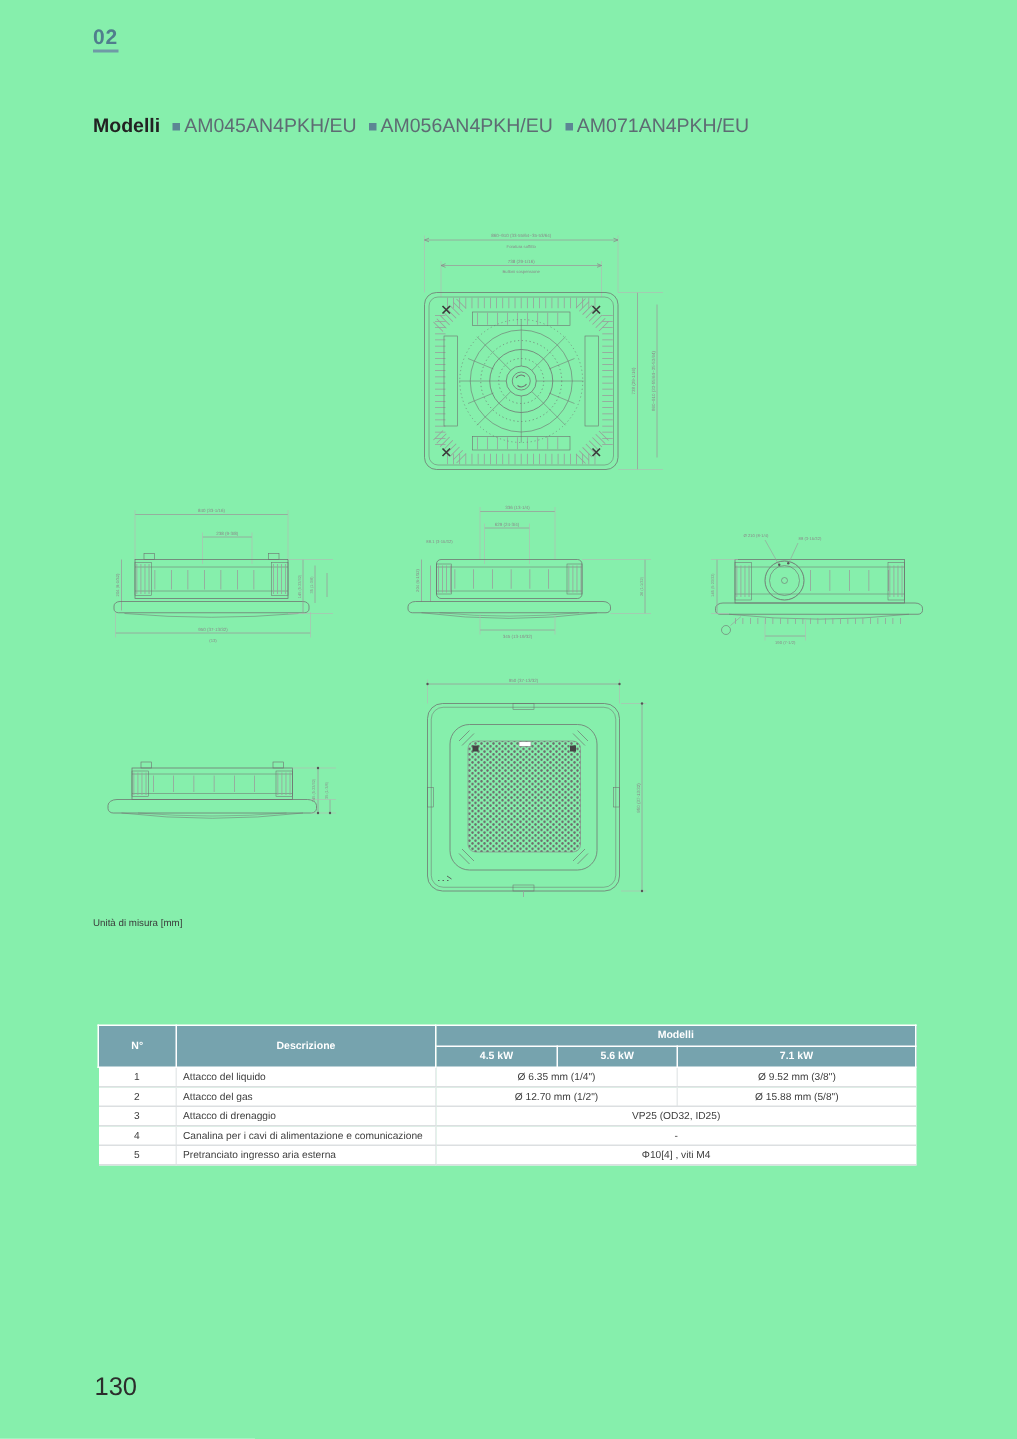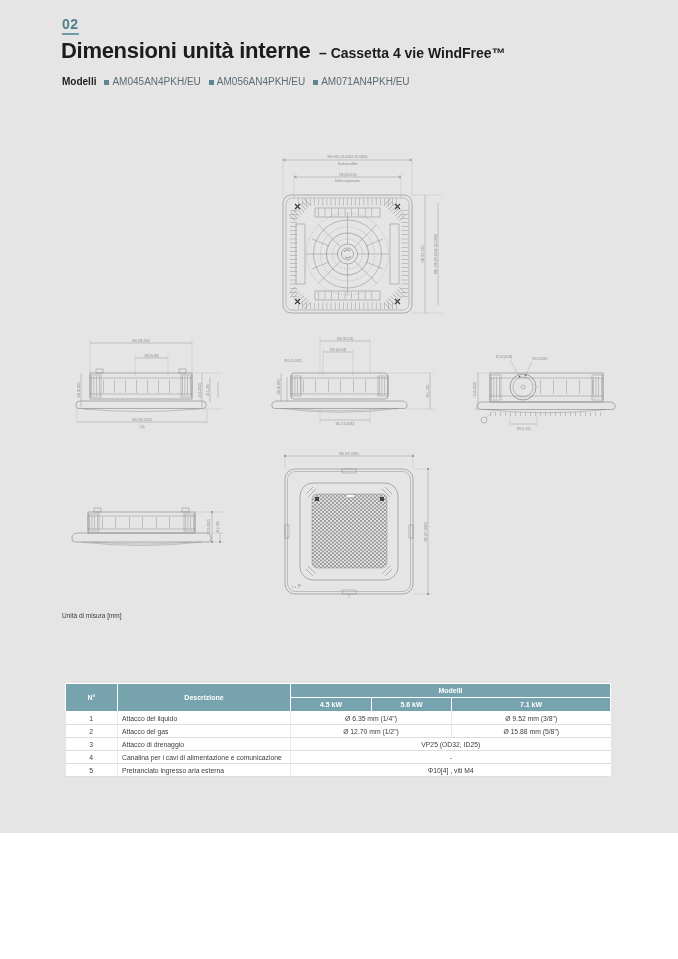--- a/index.html
+++ b/index.html
@@ -1,24 +1,24 @@
 <!DOCTYPE html>
 <html><head>
 <meta charset="utf-8">
 <style>
   * { margin:0; padding:0; box-sizing:border-box; }
   body { background:#ffffff; font-family:"Liberation Sans", sans-serif; }
-  .page { position:relative; width:678px; height:833px; background:#e5e5e5; overflow:hidden; }
+  .page { position:relative; width:678px; height:959px; background:#86efac; overflow:hidden; }
 
   .chapter { position:absolute; left:62px; top:16px; font-size:14px; font-weight:bold;
              color:#507e8d; border-bottom:2px solid #6f9aa6; padding-bottom:1px; letter-spacing:.5px; }
   .title-row { position:absolute; left:61px; top:38px; white-space:nowrap; }
   .title-main { font-size:22px; font-weight:bold; color:#1c1c1e; letter-spacing:-0.3px; }
   .title-sub  { font-size:14px; font-weight:bold; color:#1c1c1e; margin-left:4px; }
-  .models-row { position:absolute; left:62px; top:76px; font-size:10px; color:#5e6b73; }
+  .models-row { position:absolute; left:62px; top:76px; font-size:13px; color:#5e6b73; }
   .models-label { font-weight:bold; color:#222; margin-right:2px; }
   .model-item { margin-right:2px; }
   .model-sq { display:inline-block; width:5px; height:5px; background:#5c8694; margin:0 3px 0 6px; vertical-align:middle; }
 
   .units-note { position:absolute; left:62px; top:612px; font-size:6.5px; color:#3a3a3a; }
   .page-number { position:absolute; left:63px; top:915px; font-size:17px; color:#2c2c2c; }
 
   svg.draw { position:absolute; overflow:visible; }
   svg.draw text { font-family:"Liberation Sans", sans-serif; fill:#8a8a8a; }
 
@@ -32,24 +32,20 @@
   table.spec tr td:last-child { border-right:none; }
   td.c { text-align:center; }
   td.l { text-align:left; padding-left:6px; }
 </style>
 </head>
 <body>
 
 <div class="page">
 
   <div class="chapter">02</div>
-  <div class="title-row">
-    <span class="title-main">Dimensioni unità interne</span>
-    <span class="title-sub">– Cassetta 4 vie WindFree™</span>
-  </div>
   <div class="models-row">
     <span class="models-label">Modelli</span><span class="model-item"><span class="model-sq"></span><span>AM045AN4PKH/EU</span></span><span class="model-item"><span class="model-sq"></span><span>AM056AN4PKH/EU</span></span><span class="model-item"><span class="model-sq"></span><span>AM071AN4PKH/EU</span></span>
   </div>
 
   <svg class="draw" style="left:270px; top:148px;" width="185" height="175" viewBox="0 0 185 175">
     <g stroke="#6f6f6f" stroke-width="0.5" fill="none">
 
       <line x1="13" y1="9" x2="13" y2="47" stroke="#b5b5b5" stroke-width="0.4"></line>
       <line x1="142" y1="9" x2="142" y2="47" stroke="#b5b5b5" stroke-width="0.4"></line>
       <line x1="13" y1="12" x2="142" y2="12" stroke="#999"></line>

